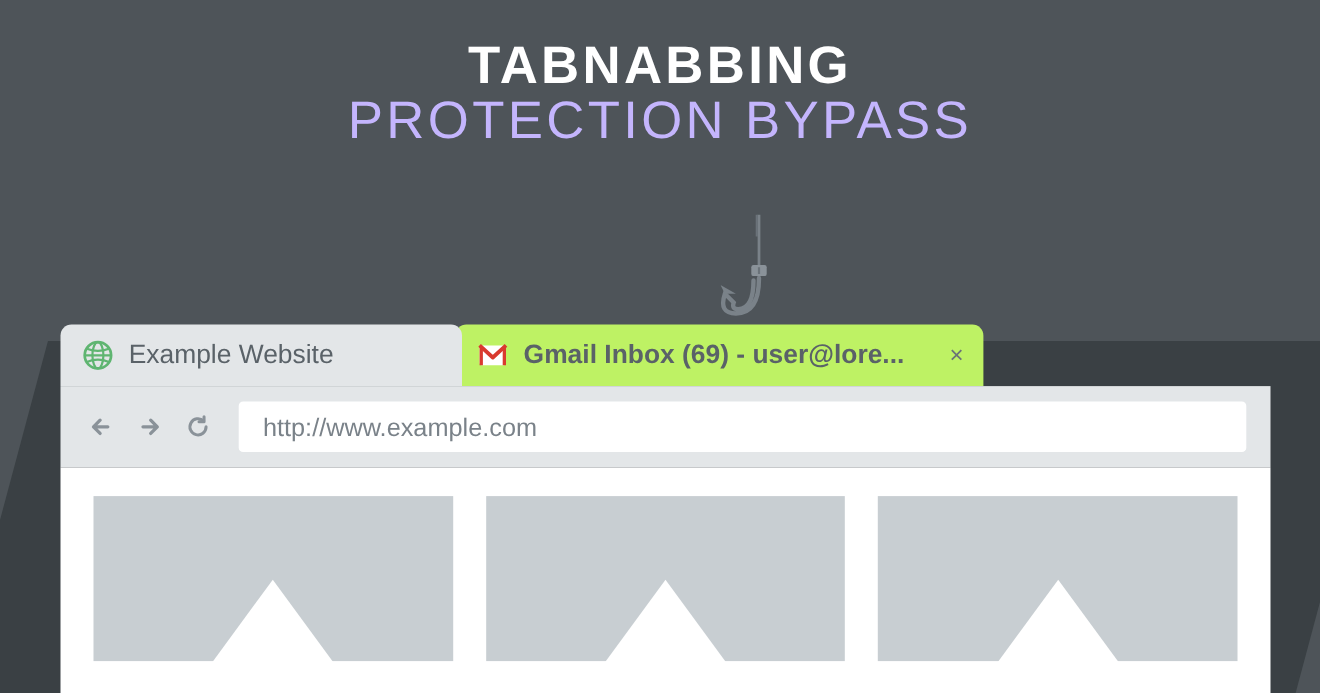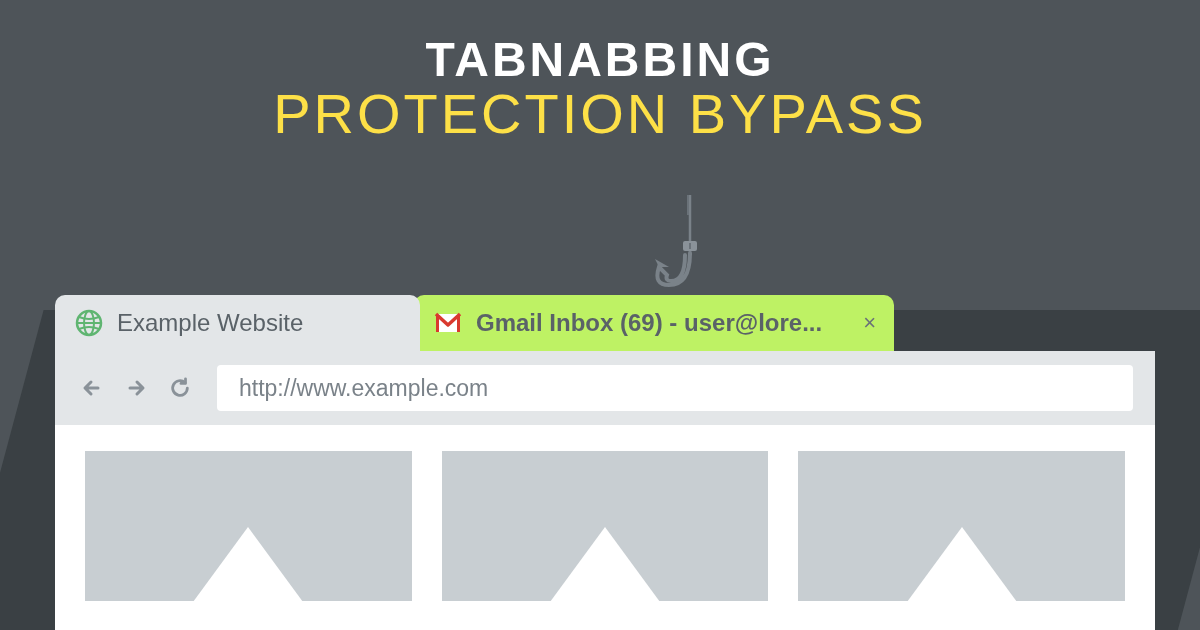--- a/index.html
+++ b/index.html
@@ -16,23 +16,23 @@
   padding-top: 35px;
 }
 .title-line1 {
   font-size: 48px;
   font-weight: 700;
   color: #ffffff;
   letter-spacing: 3px;
   line-height: 1.05;
 }
 .title-line2 {
-  font-size: 56px;
+  font-size: 48px;
   font-weight: 300;
-  color: #fde047;
+  color: #c4b5fd;
   letter-spacing: 3px;
   line-height: 1.05;
 }
 .hook {
   position: absolute;
   left: 655px;
   top: 195px;
   z-index: 10;
 }
 .browser-shadow {

